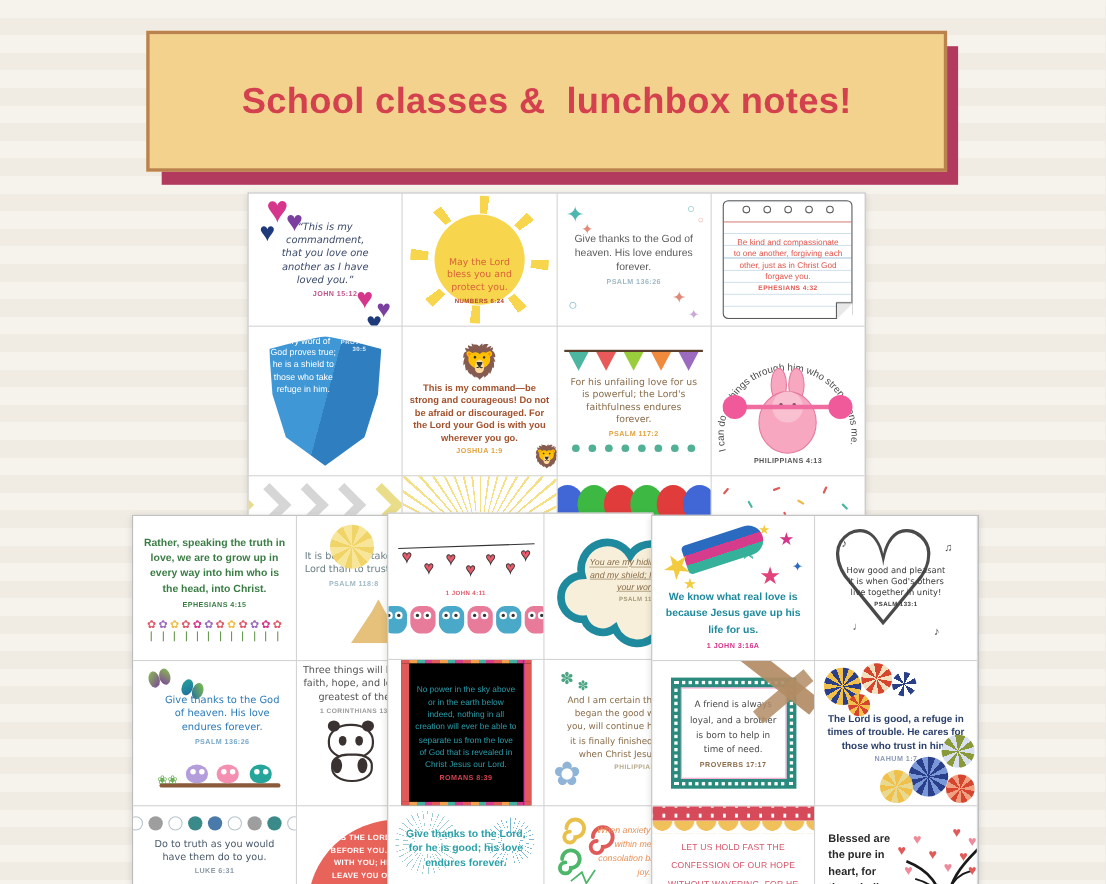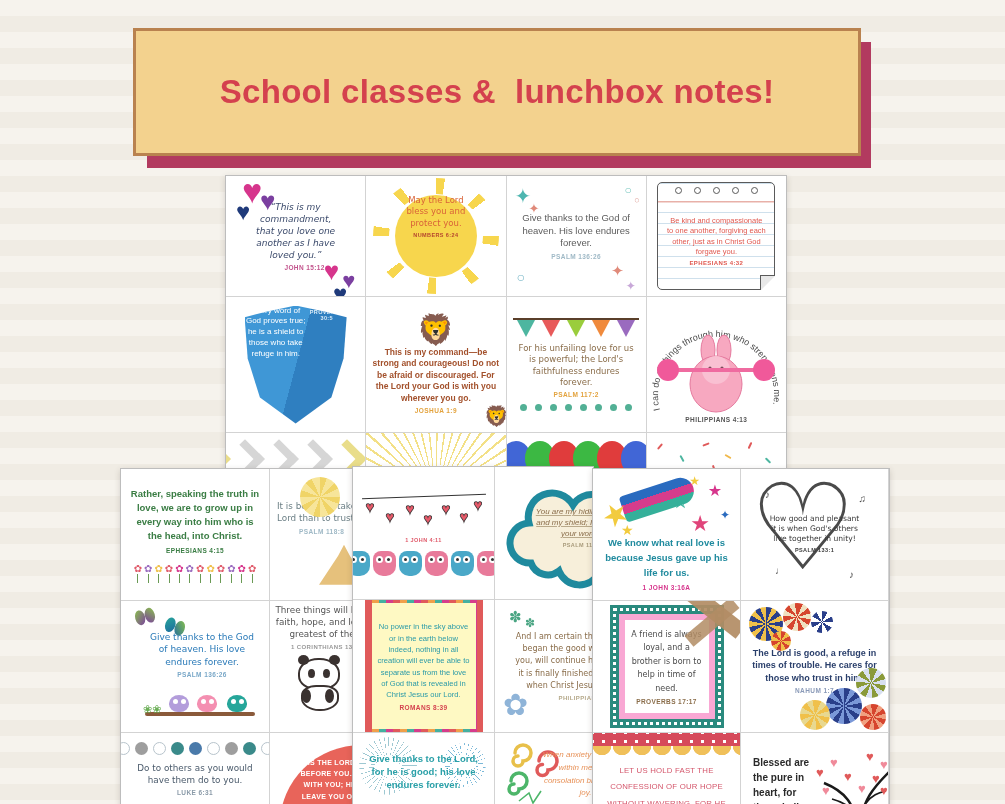--- a/index.html
+++ b/index.html
@@ -34,21 +34,21 @@
   .hearts-r{color:#c2538c;margin-left:18px}
   .htl,.hbr{position:absolute;line-height:1}
   .htl{left:2px;top:2px}.hbr{right:0px;bottom:-2px}
   .htl span,.hbr span{position:absolute;font-size:30px}
   
   .sunwrap{position:relative;width:118px;height:112px;display:flex;align-items:center;justify-content:center}
   .sunrays{position:absolute;inset:-4px;border-radius:50%;
     background:repeating-conic-gradient(#f7d64d 0deg 9deg,transparent 9deg 45deg)}
   .sunrays::after{content:"";position:absolute;inset:16px;border-radius:50%;background:#fff}
   .suncore{position:relative;width:82px;height:82px;border-radius:50%;background:#f7d64d;
-    display:flex;flex-direction:column;align-items:center;justify-content:flex-start}
+    display:flex;flex-direction:column;align-items:center;justify-content:flex-end}
   .sun-v{color:#d96338;font-size:8.5px;width:66px}
   .sun-r{color:#b5452e;font-size:5.5px}
   
   .spark{position:absolute;font-size:14px;line-height:1}
   .sparkle-v{color:#5c5c5c;font-size:9.5px;width:110px}
   .sparkle-r{color:#9fb9c6}
   
   .note{position:relative;width:116px;height:112px;background:#fff;border:1.5px solid #5a5a5a;border-radius:5px;
     background-image:linear-gradient(#e8b0a8 0 0),repeating-linear-gradient(180deg,transparent 0 10px,#cfe0ec 10px 11px);
     background-size:100% 1.5px,100% 100%;background-position:0 18px,0 8px;background-repeat:no-repeat,repeat;
@@ -140,21 +140,21 @@
   .owl-r{color:#e05a6a;font-size:5.5px}
   .owlrow{display:flex;gap:3px;margin-top:8px}
   .owl{position:relative;width:23px;height:25px;border-radius:8px 8px 10px 10px}
   .owl::before{content:"";position:absolute;top:5px;left:3px;width:7px;height:7px;background:#fff;border-radius:50%;box-shadow:9px 0 #fff}
   .owl::after{content:"";position:absolute;top:7px;left:5px;width:3px;height:3px;background:#333;border-radius:50%;box-shadow:9px 0 #333}
   .cloudcard svg{position:absolute;left:6px;top:4px}
   .cloud-v{position:relative;color:#8a6d4a;font-size:8px;font-style:italic;width:96px;margin-left:26px;margin-top:6px;
     text-decoration:underline;text-decoration-color:#b9a98a}
   .cloud-r{position:relative;color:#a89a7a;font-size:5.5px;margin-left:40px}
   .rframe{border:7px solid;border-image:repeating-linear-gradient(90deg,#e05a5a 0 7px,#f0a04a 7px 14px,#44b0a0 14px 21px,#d63c8c 21px 28px) 7;
-    background:#fef9c3;padding:18px 5px;width:118px;box-sizing:border-box}
+    background:#000000;padding:18px 5px;width:118px;box-sizing:border-box}
   .rom-v{color:#2a9aa8;font-size:7.6px;line-height:1.5}
   .rom-r{color:#d4414e;font-size:6.5px}
   .cert-fl{position:absolute;top:8px;left:14px;font-size:15px;color:#4aa583}
   .cert-fl2{position:absolute;top:16px;left:30px;font-size:12px;color:#4aa583}
   .cert-bl{position:absolute;bottom:10px;left:8px;font-size:30px;color:#8fb4d8}
   .cert-v{color:#8a6d4a;font-size:8px;width:130px;margin-left:26px;line-height:1.55}
   .cert-r{color:#b5a98a;font-size:6px;margin-left:40px}
   .burst{position:absolute;border-radius:50%;
     background:repeating-conic-gradient(#9ec8d2 0 1.4deg,transparent 1.4deg 11deg);
     -webkit-mask:radial-gradient(circle,transparent 0 26%,#000 26%);mask:radial-gradient(circle,transparent 0 26%,#000 26%)}
@@ -166,21 +166,21 @@
     background:linear-gradient(180deg,#2a6bbf 0 34%,#d63c8c 34% 67%,#35b09a 67% 100%);transform:rotate(-18deg)}
   .comet::before{content:"★";position:absolute;left:-22px;top:-2px;font-size:30px;color:#f2cb3e;transform:rotate(-14deg)}
   .star{position:absolute;line-height:1}
   .stars-v{color:#1f8a9e;font-weight:bold;font-size:9.5px;width:130px;margin-top:60px;line-height:1.6}
   .stars-r{color:#d6358c}
   .musicheart{position:absolute;top:-4px;left:8px;font-size:120px;line-height:1.05;color:#4a4a4a;font-family:"DejaVu Sans",sans-serif;font-weight:100}
   .mh-note{position:absolute;font-size:10px;color:#4a4a4a}
   .mh-v{position:relative;color:#3a3a3a;font-size:7.6px;width:92px;margin-top:-2px}
   .mh-r{position:relative;color:#3a3a3a;font-size:5.5px}
   .stamp{position:relative;background:#2a8a7e;padding:9px;outline:3px dotted #fff;outline-offset:-6px}
-  .stamp-in{background:#fff;border:6px solid #f9a8d4;padding:8px 6px;width:96px;box-sizing:border-box}
+  .stamp-in{background:#fff;border:1px solid #f9a8d4;padding:8px 6px;width:96px;box-sizing:border-box}
   .tape{position:absolute;right:-26px;top:-8px;width:86px;height:17px;background:rgba(178,140,100,.92);transform:rotate(38deg);z-index:6}
   .tape2{position:absolute;right:-18px;top:10px;width:60px;height:14px;background:rgba(178,140,100,.85);transform:rotate(-40deg);z-index:6}
   .stamp-v{color:#4a4a4a;font-size:8px;line-height:1.7}
   .stamp-r{color:#8a6d4a;font-size:6.5px}
   .pw{position:absolute;border-radius:50%}
   .nahum-v{color:#2a3f6b;font-size:9px;font-weight:bold;width:130px}
   .nahum-r{color:#8a9ab8}
   .ribbon{position:absolute;top:0;left:0;right:0;height:13px;background:#d64a5a;
     background-image:radial-gradient(circle 1.6px,#fff 0 1.6px,transparent 1.7px);background-size:11px 9px;background-position:5px 4px}
   .scallop{position:absolute;top:13px;left:0;right:0;height:12px;
@@ -459,21 +459,21 @@
           <i class="o"></i>
             <i style="background:#9e9e9e"></i>
             <i class="o"></i>
           <i style="background:#3a8a8a"></i>
             <i style="background:#4a7aaa"></i>
             <i class="o"></i>
           <i style="background:#9e9e9e"></i>
             <i style="background:#3a8a8a"></i>
             <i class="o"></i>
         </div>
-        <div class="v hw luke-v">Do to others as you would have them do to you.</div>
+        <div class="v hw luke-v">Do to truth as you would have them do to you.</div>
         <div class="r luke-r">LUKE 6:31</div>
       </div>
 
       <div class="card" style="justify-content:flex-start">
         <div class="blob"></div>
         <div class="v blob-v">IT IS THE LORD WHO GOES BEFORE YOU. HE WILL BE WITH YOU; HE WILL NOT LEAVE YOU OR FORSAKE YOU. DO NOT FEAR OR BE DISMAYED.</div>
       </div>
 
     </div>
   </div>

